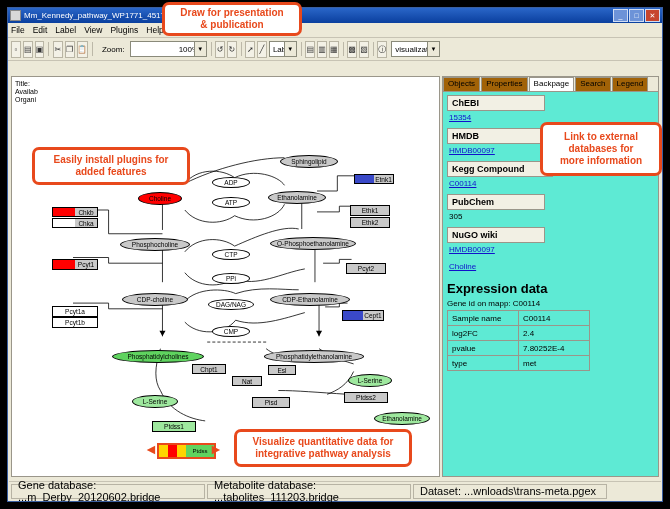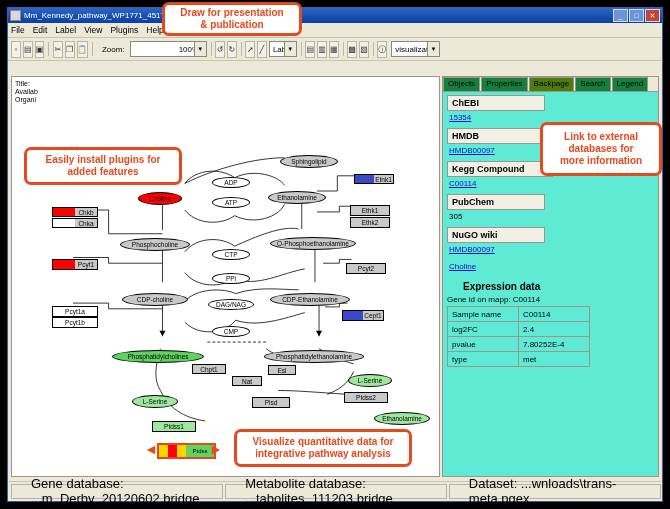--- a/index.html
+++ b/index.html
@@ -39,37 +39,37 @@
   .combo .arrow{position:absolute;right:0;top:0;width:11px;height:100%;background:#ece9d8;border-left:1px solid #8a8a7a;
                 display:flex;align-items:center;justify-content:center;font-size:6px;}
   .combo.zoom{width:52px;padding-left:48px;}
   .combo.label{width:44px;}
   .combo.vis{width:72px;}
   
   .workarea{position:absolute;left:1px;top:66px;right:1px;bottom:22px;display:flex;}
   .canvaswrap{position:relative;flex:1;background:#fff;border:1px solid #9a968a;margin:2px;overflow:hidden;}
   .sidepanel{width:215px;margin:2px 2px 2px 0;border:1px solid #9a968a;background:#ece9d8;display:flex;flex-direction:column;}
   .tabs{display:flex;height:14px;background:#ece9d8;border-bottom:1px solid #9a968a;}
-  .tab{font-size:8px;padding:1px 4px;border:1px solid #9a968a;border-bottom:none;background:#15803d;margin-right:1px;}
-  .tab.active{background:#4d7c0f;}
+  .tab{font-size:8px;padding:1px 4px;border:1px solid #9a968a;border-bottom:none;background:#a16207;margin-right:1px;}
+  .tab.active{background:#ffffff;}
   .sidebody{flex:1;background:#5eead4;overflow:hidden;padding:3px 4px;}
   .dbrow{margin-bottom:2px;}
   .dbhead{border:1px solid #9a968a;background:#f2f0e4;font-weight:bold;font-size:9px;padding:2px 4px;width:88px;}
   .dblink{color:#1111cc;text-decoration:underline;font-size:8px;padding:2px 2px 4px 2px;}
   .dbplain{font-size:8px;padding:2px 2px 4px 2px;}
-  .exprhead{font-weight:bold;font-size:10px;margin:6px 0 3px 16px;}
+  .exprhead{font-weight:bold;font-size:13px;margin:6px 0 3px 0;}
   .geneid{font-size:8px;margin-bottom:2px;}
   table.expr{border-collapse:collapse;font-size:8px;}
   table.expr td{border:1px solid #9a968a;padding:1px 4px;height:12px;}
   table.expr td.k{width:62px;}
   table.expr td.v{width:62px;}
   
   .statusbar{position:absolute;left:1px;right:1px;bottom:1px;height:18px;background:#ece9d8;border-top:1px solid #c7c3b4;
              display:flex;align-items:center;}
-  .statusbar .cell{border:1px solid #b7b3a4;height:13px;display:flex;align-items:center;font-size:13px;padding:0 19px;margin-left:2px;}
+  .statusbar .cell{border:1px solid #b7b3a4;height:13px;display:flex;align-items:center;font-size:11px;padding:0 6px;margin-left:2px;}
   
   .titleblock{position:absolute;left:3px;top:3px;font-size:7px;line-height:8px;}
   
   .node{position:absolute;border:1px solid #000;box-sizing:border-box;display:flex;align-items:center;justify-content:center;
         font-size:6.5px;background:#fff;color:#000;}
   .ell{border-radius:50%;}
   .grey{background:#c9c9c9;}
   .green{background:#5fd35f;}
   .red{background:#ff0000;}
   .ltgreen{background:#9ee89e;}
@@ -313,21 +313,21 @@
 
       <div class="dataviz" style="left:145px;top:366px;">
         <div style="background:#ffd400"></div>
         <div style="background:#ff0000"></div>
         <div style="background:#ffd400"></div>
         <div style="background:#5fd35f;width:28px;display:flex;align-items:center;justify-content:center;font-size:6px;">Ptdss</div>
       </div>
       <span class="arrowmark" style="left:132px;top:364px;">◄</span>
       <span class="arrowmark" style="left:197px;top:364px;">►</span>
 
-      <div class="callout" style="left:12px;top:70px;width:158px;height:38px;white-space:pre-line;">Easily install plugins for
+      <div class="callout" style="left:20px;top:70px;width:158px;height:38px;white-space:pre-line;">Easily install plugins for
 added features</div>
       <div class="callout" style="left:222px;top:352px;width:178px;height:38px;white-space:pre-line;">Visualize quantitative data  for
 integrative pathway analysis</div>
 
     </div>
 
     <div class="sidepanel">
       <div class="tabs">
         <div class="tab">Objects</div>
         <div class="tab">Properties</div>

